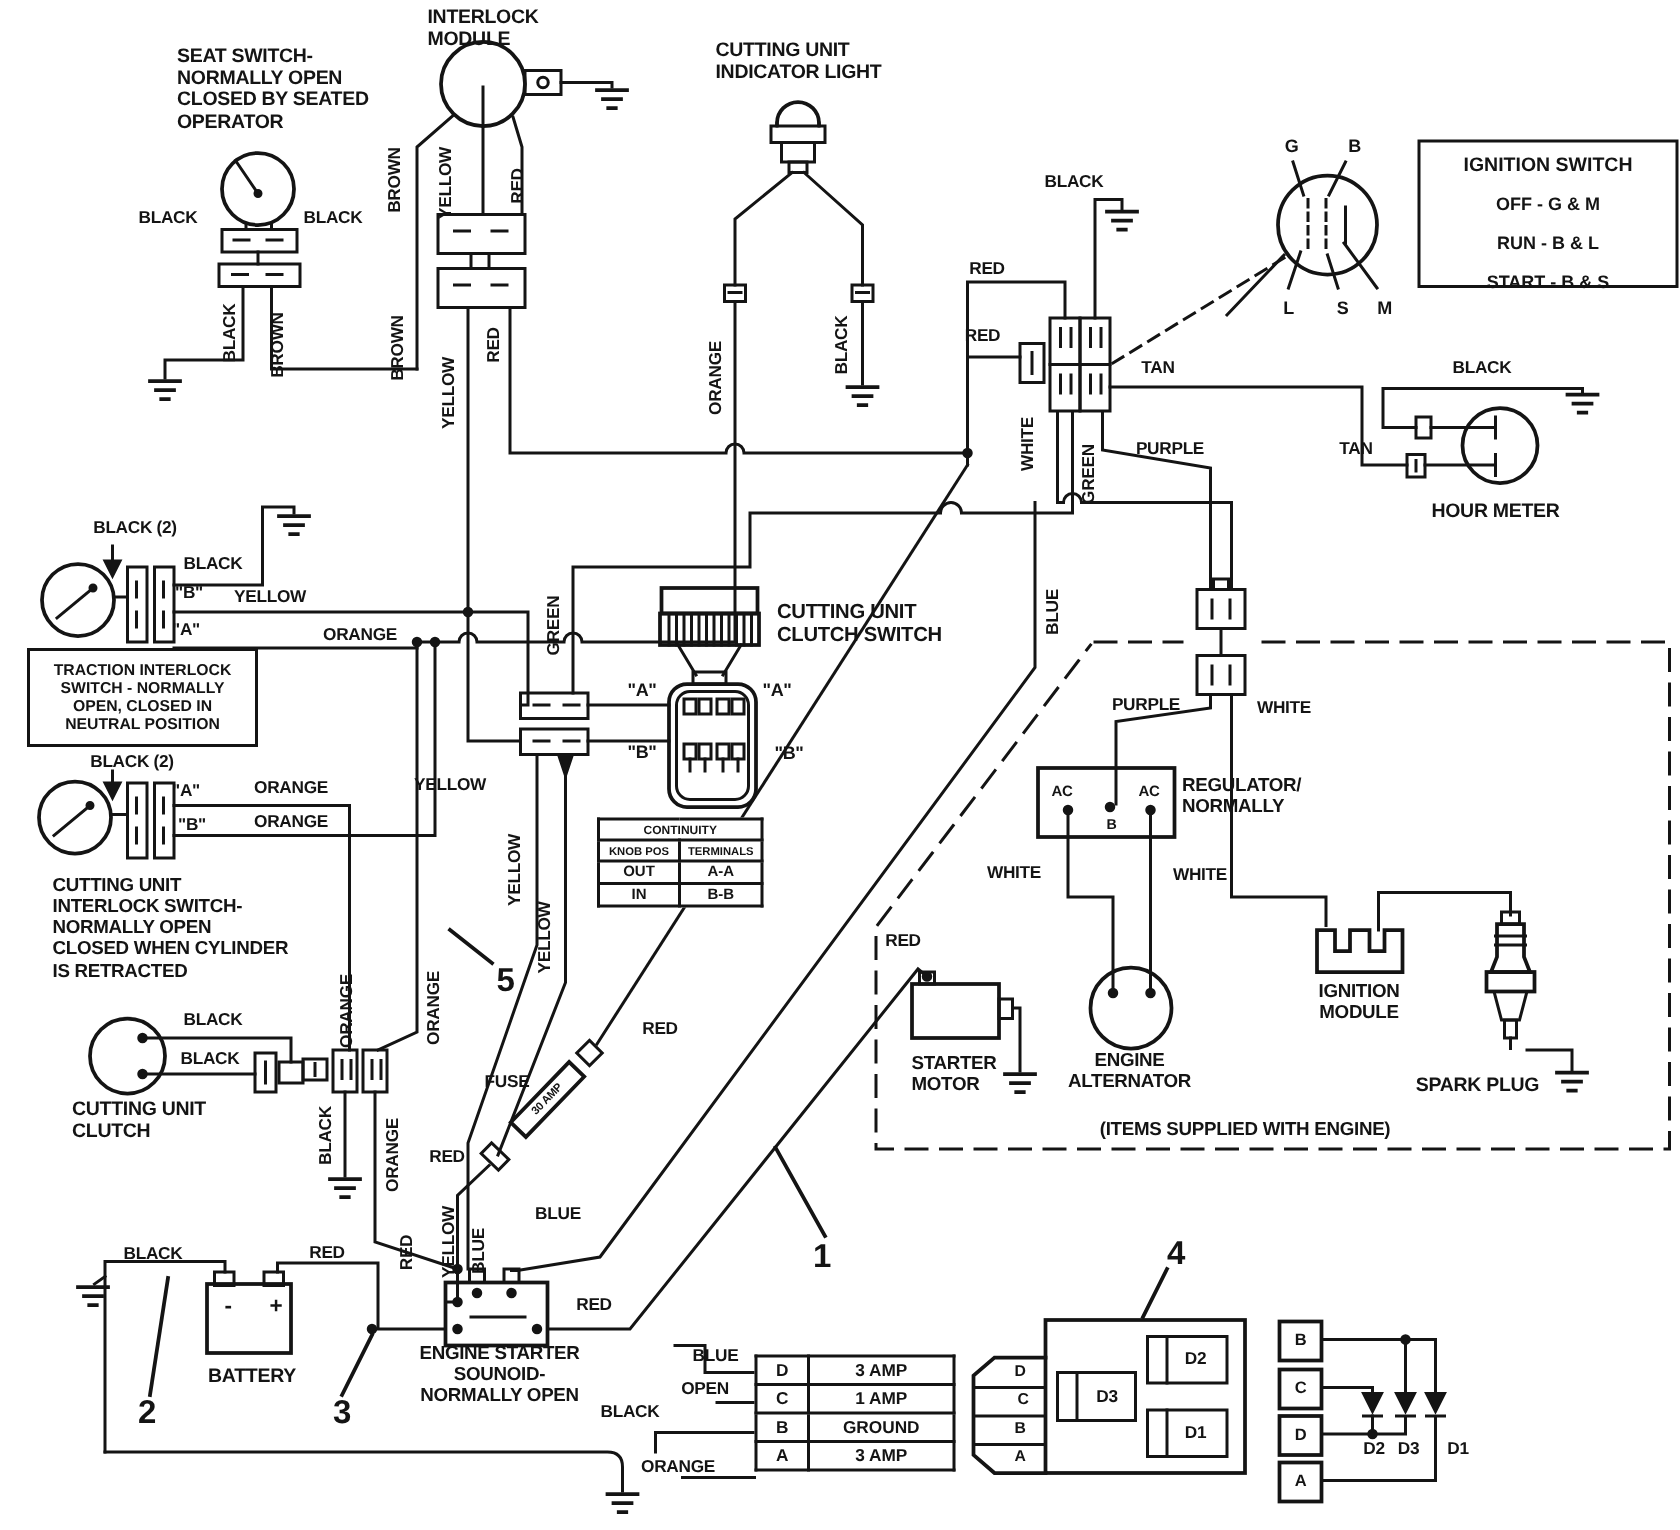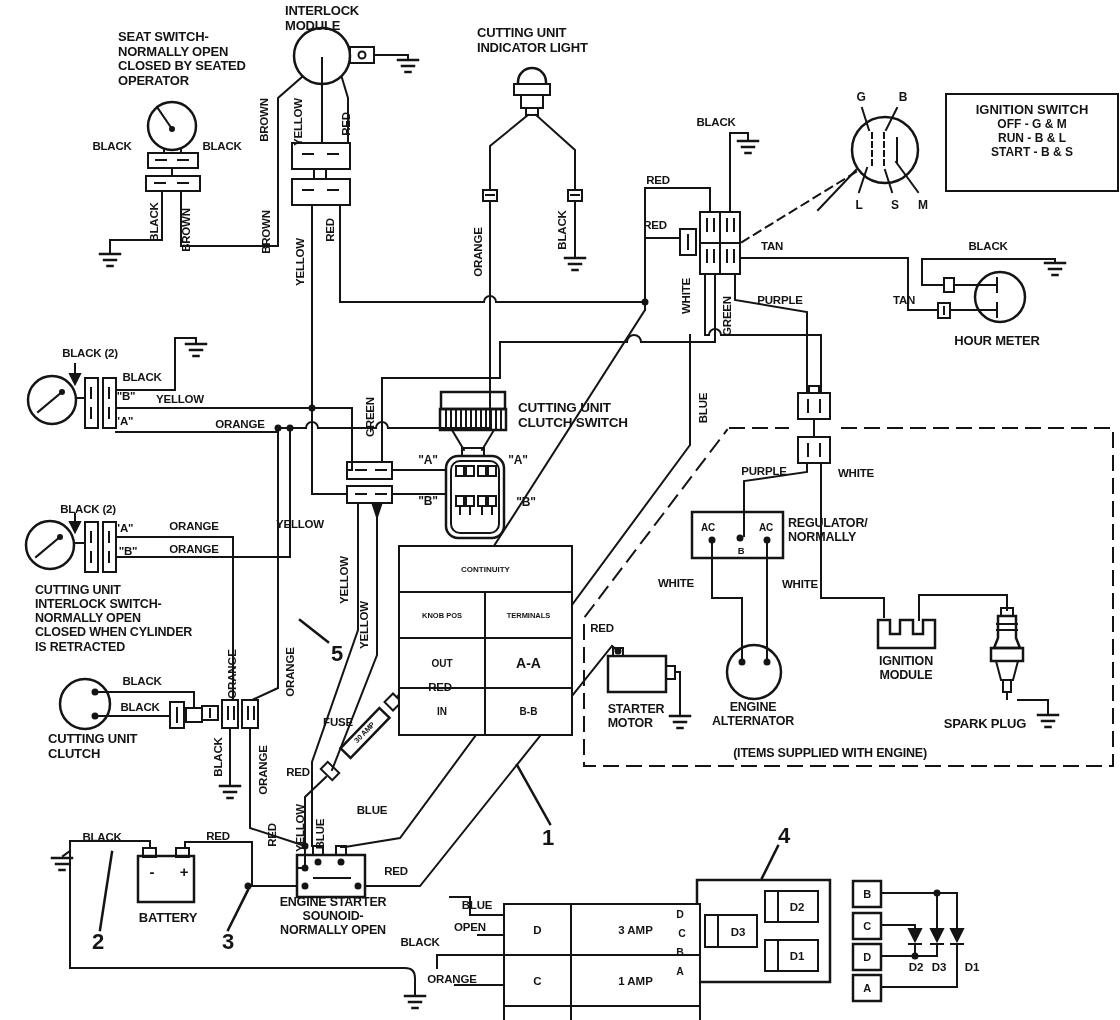--- a/index.html
+++ b/index.html
@@ -3,24 +3,24 @@
 <meta charset="utf-8">
 <style>
   html,body{margin:0;padding:0;background:#fff;}
   #stage{position:relative;width:1120px;height:1020px;background:#fff;overflow:hidden;
          font-family:"Liberation Sans",sans-serif;color:#141414;}
   #lines{position:absolute;left:0;top:0;}
   .wl{position:absolute;font-weight:bold;color:#141414;line-height:1.13;letter-spacing:-0.2px;white-space:pre;}
   .boxed{position:absolute;border:2px solid #141414;display:flex;align-items:center;justify-content:center;
          text-align:center;font-weight:bold;white-space:pre-line;}
   table{border-collapse:collapse;position:absolute;background:#fff;}
-  td{border:2px solid #141414;font-weight:bold;text-align:center;padding:16px;color:#141414;}
+  td{border:2px solid #141414;font-weight:bold;text-align:center;padding:0;color:#141414;}
   #legend{position:absolute;border:2.5px solid #141414;text-align:center;font-weight:bold;}
   #legend .lg-title{font-size:13px;margin-top:7px;}
-  #legend .lg-line{font-size:12px;margin-top:0;}
+  #legend .lg-line{font-size:12px;margin-top:12px;}
 </style>
 </head>
 <body>
 
 <div id="stage">
 
   <svg id="lines" width="1120" height="1020" viewBox="0 0 1120 1020">
     <defs>
       <g id="gnd" stroke="#141414" stroke-width="2.5" fill="none">
         <path d="M-10,0 H10 M-6,6 H6 M-2.5,12 H2.5"></path>
@@ -344,40 +344,44 @@
         <path d="M909,929 H921 L915,941 Z" fill="#141414"></path>
           <path d="M909,944 H921"></path>
         <path d="M931,929 H943 L937,941 Z" fill="#141414"></path>
           <path d="M931,944 H943"></path>
         <path d="M951,929 H963 L957,941 Z" fill="#141414"></path>
           <path d="M951,944 H963"></path>
       </g>
     </g>
   </svg>
 
+  <div class="boxed" style="left:18px;top:432px;width:150px;height:62px;font-size:10.5px;">TRACTION INTERLOCK
+SWITCH - NORMALLY
+OPEN, CLOSED IN
+NEUTRAL POSITION</div>
 
   <div id="legend" style="left:945px;top:93px;width:170px;height:95px;">
     <div class="lg-title">IGNITION SWITCH</div>
     <div class="lg-line">OFF - G &amp; M</div>
     <div class="lg-line">RUN - B &amp; L</div>
     <div class="lg-line">START - B &amp; S</div>
   </div>
 
   <table style="left:398px;top:545px;">
     <tbody>
         <tr>
           <td colspan="2" style="width:105px;height:12px;font-size:8px;">CONTINUITY</td>
         </tr>
     <tr>
       <td style="width:52px;height:12px;font-size:7.5px;">KNOB POS</td>
       <td style="width:53px;font-size:7.5px;">TERMINALS</td>
     </tr>
     <tr>
       <td style="height:13px;font-size:10px;">OUT</td>
-      <td style="font-size:14px;">A-A</td>
+      <td style="font-size:10px;">A-A</td>
     </tr>
     <tr>
       <td style="height:13px;font-size:10px;">IN</td>
       <td style="font-size:10px;margin-top:40px;">B-B</td>
     </tr>
   </tbody>
     </table>
 
   <table style="left:503px;top:903px;">
     <tbody>

